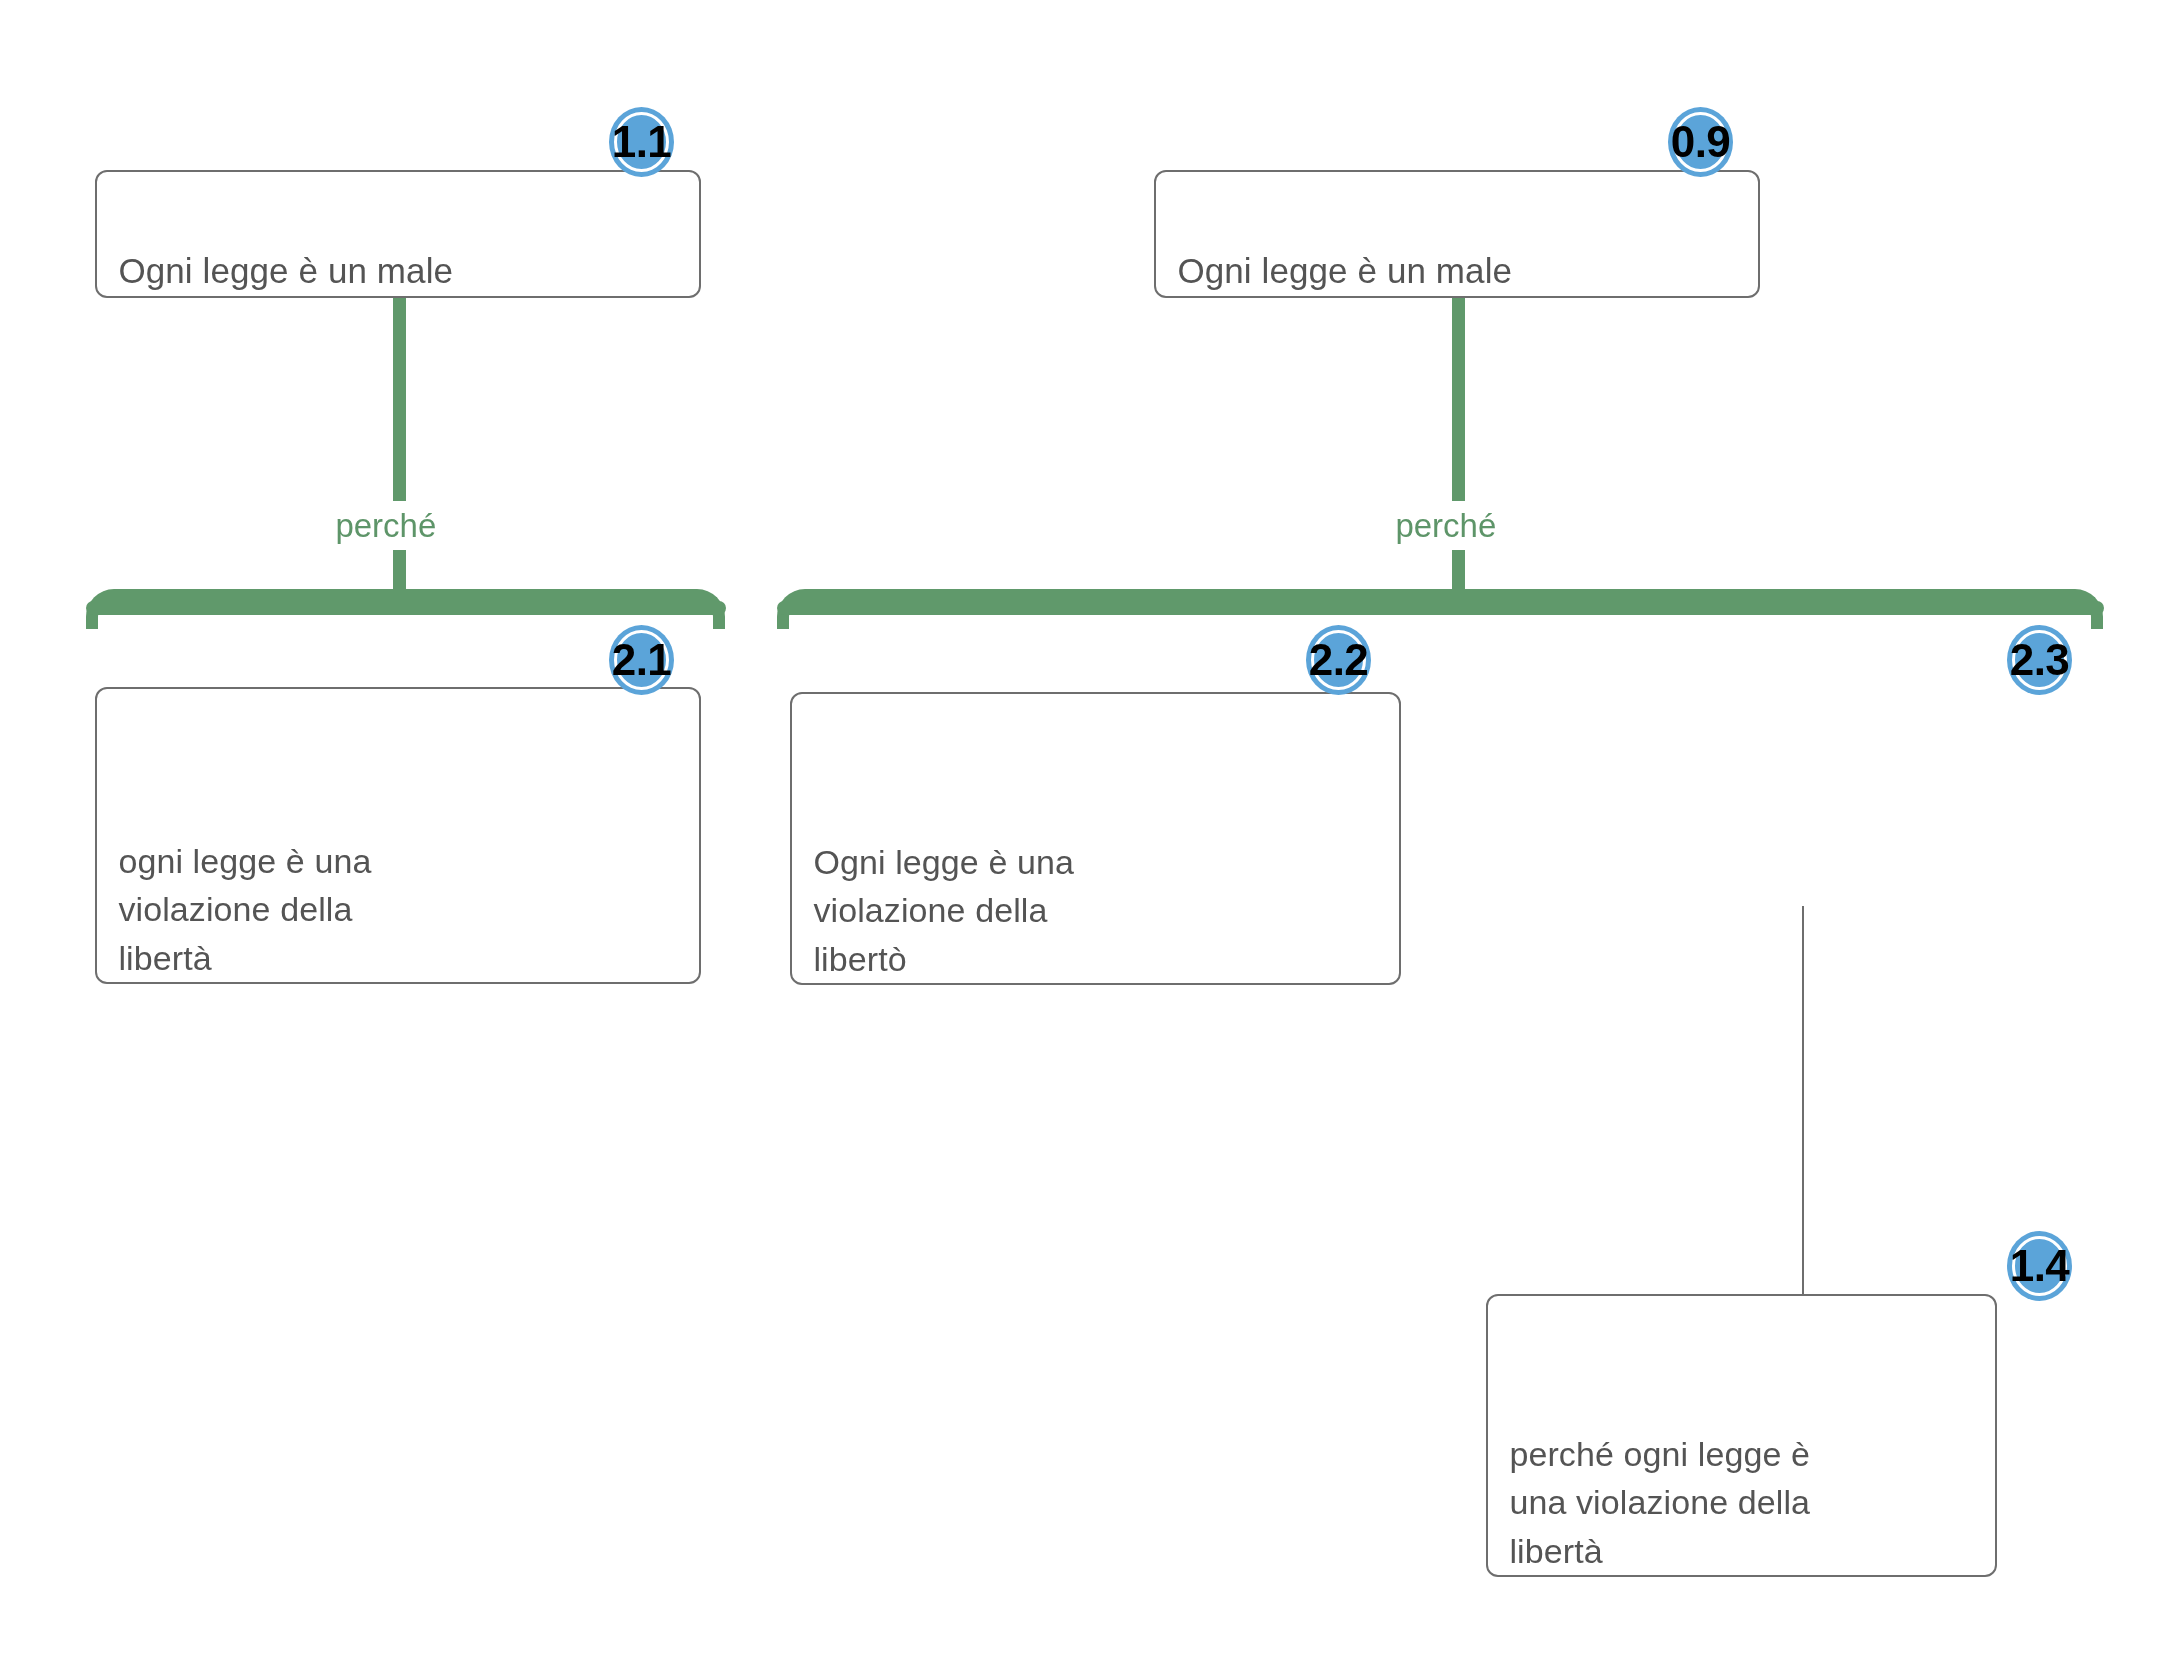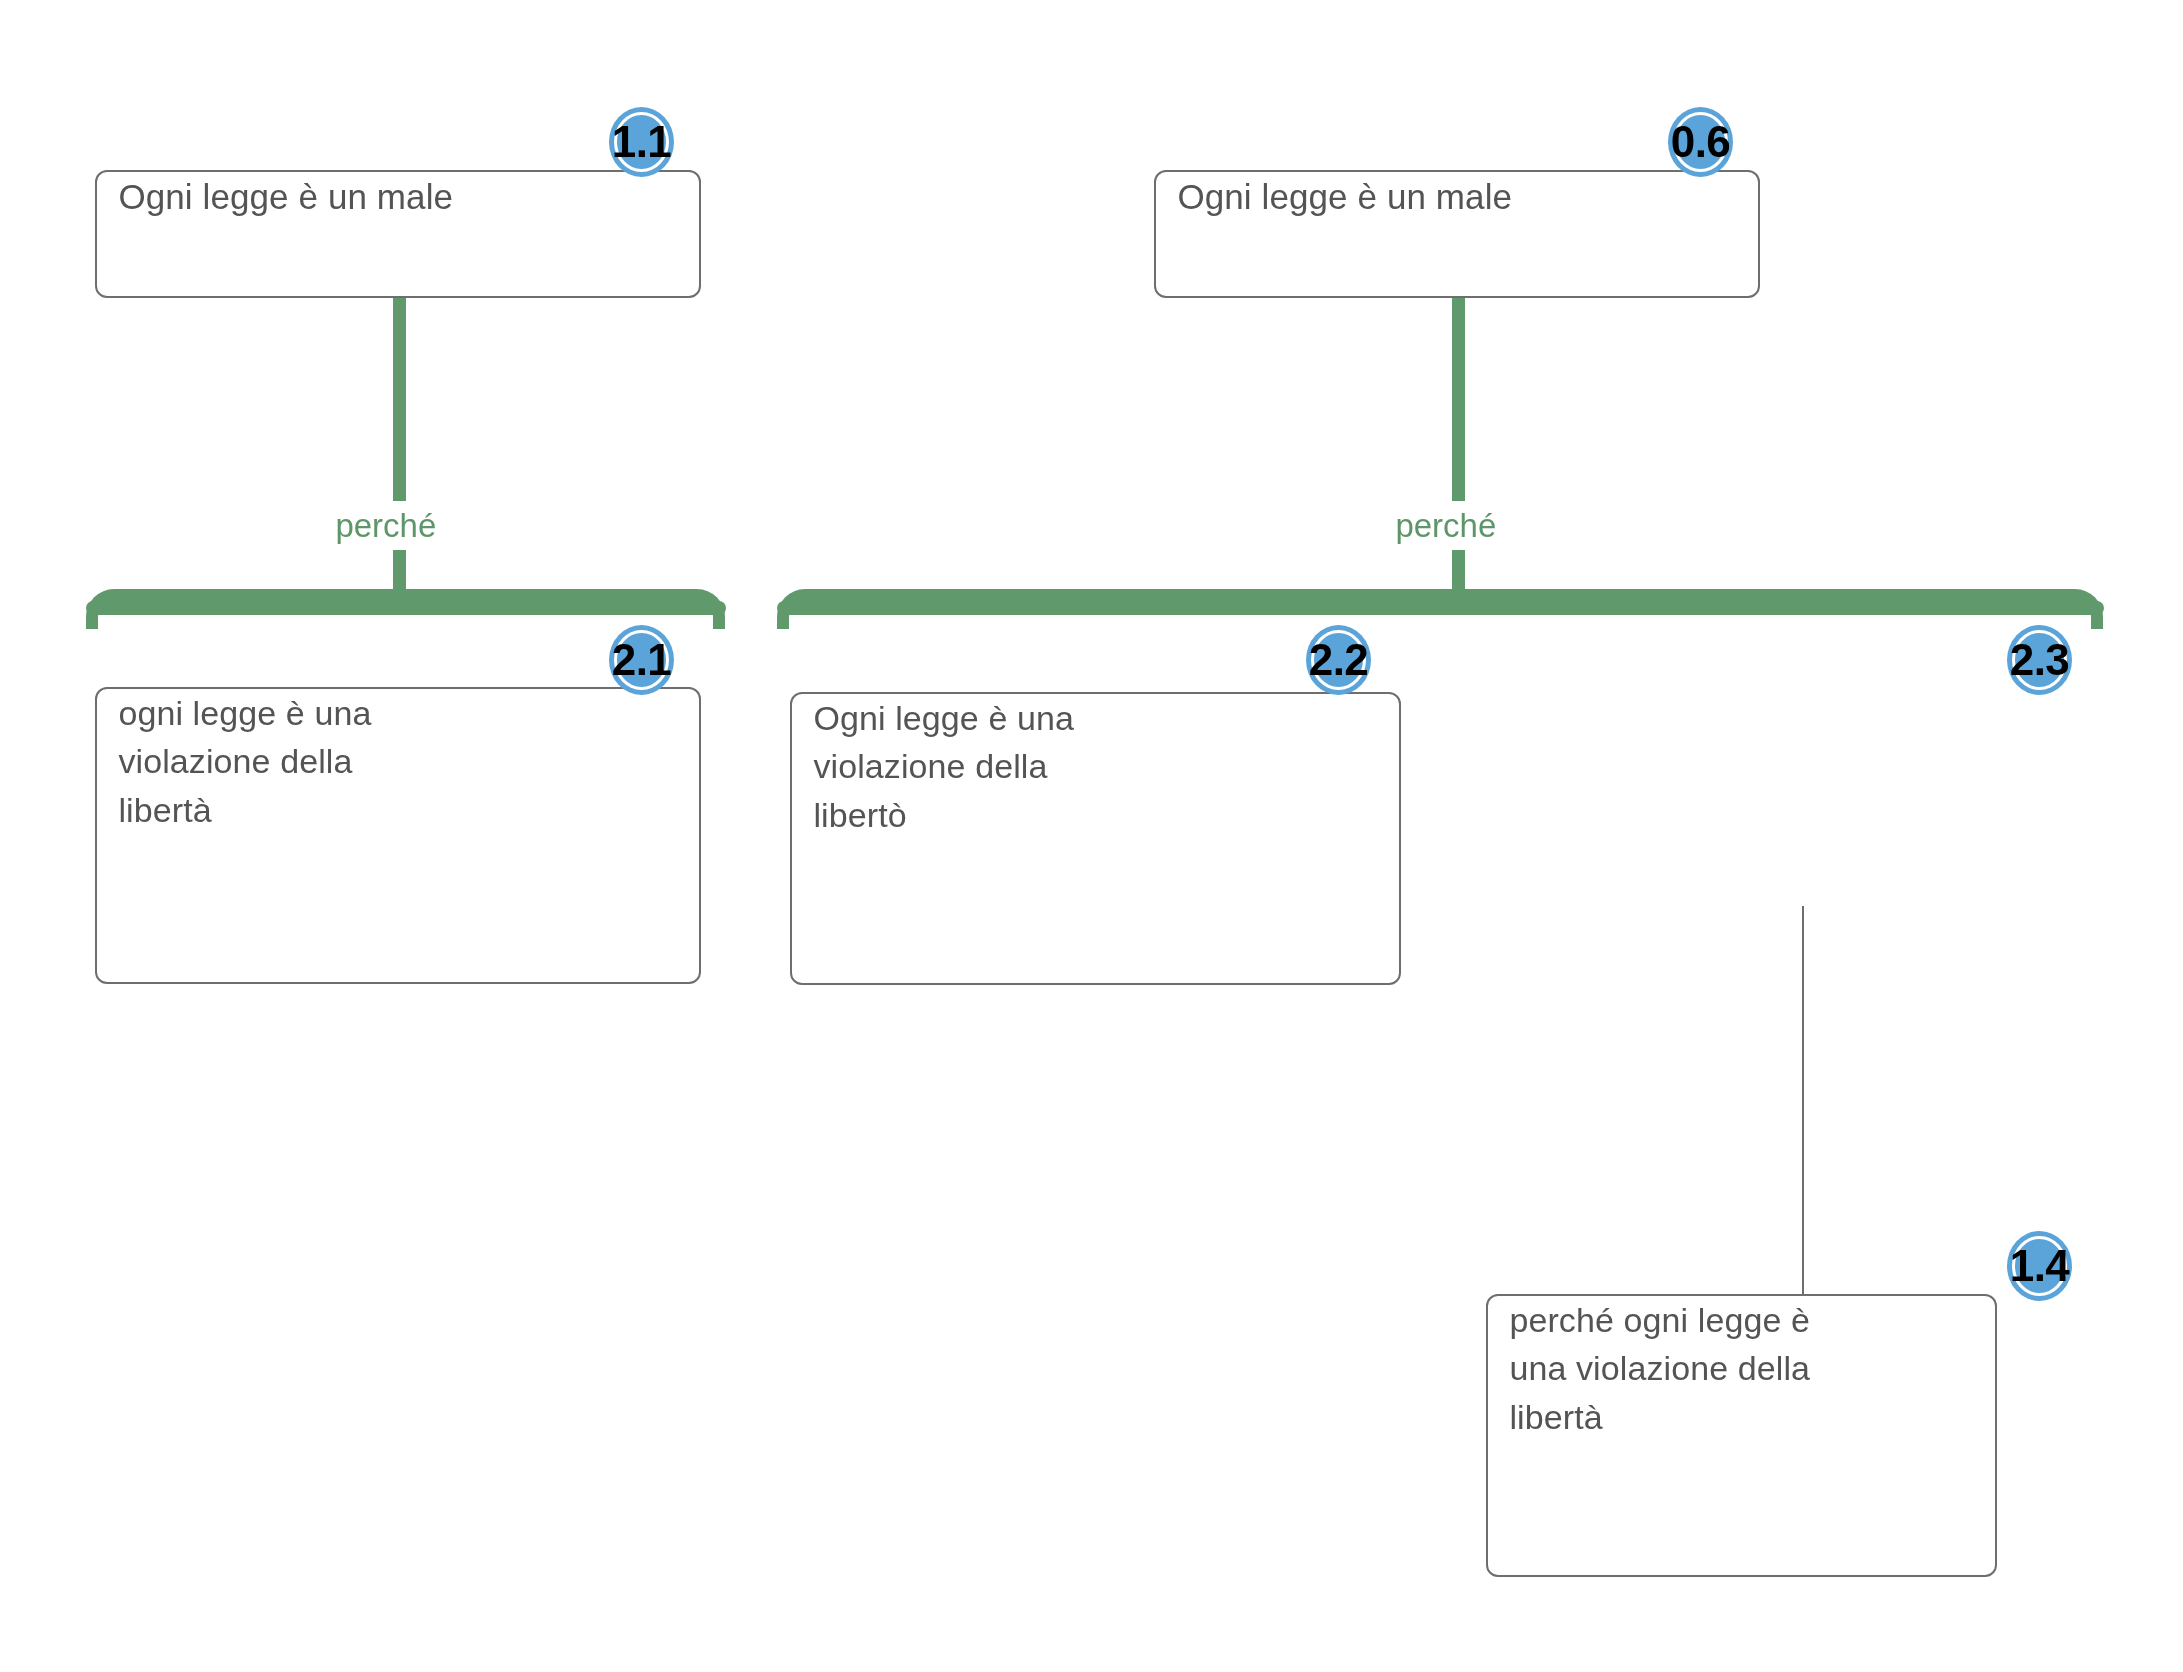--- a/index.html
+++ b/index.html
@@ -11,21 +11,21 @@
   #stage{position:absolute;left:0;top:0;width:2183px;height:1672px;}
 
   
   .node{
     position:absolute;
     box-sizing:border-box;
     background:#ffffff;
     border:2.3px solid #6e6e6e;
     border-radius:12px;
     display:flex;
-    align-items:flex-start;
+    align-items:flex-end;
     z-index:5;
   }
   .node.dashed{
     border:2.3px dashed #6e6e6e;
     border-radius:10.2px;
   }
   .node .txt{
     display:block;
     color:#545454;
     font-size:34px;
@@ -146,21 +146,21 @@
 
   <div class="gstem" style="left:1452px;top:297px;height:204px;"></div>
   <div class="gstem" style="left:1452px;top:550px;height:44px;"></div>
   <div class="glabel" style="left:1387px;top:503px;">perché</div>
   <div class="gbracket" style="left:777px;top:589px;width:1326px;"></div>
 
   <div class="node single" style="left:1154px;top:170px;width:606px;height:128px;">
     <span class="txt">Ogni legge è un male</span>
   </div>
   <div class="badge" style="left:1668px;top:107px;">
-    <span>0.6</span>
+    <span>0.9</span>
   </div>
 
   <div class="node" style="left:790px;top:692px;width:611px;height:293px;">
     <span class="txt">Ogni legge è una
 violazione della
 libertò</span>
   </div>
   <div class="badge" style="left:1306px;top:625px;">
     <span>2.2</span>
   </div>

